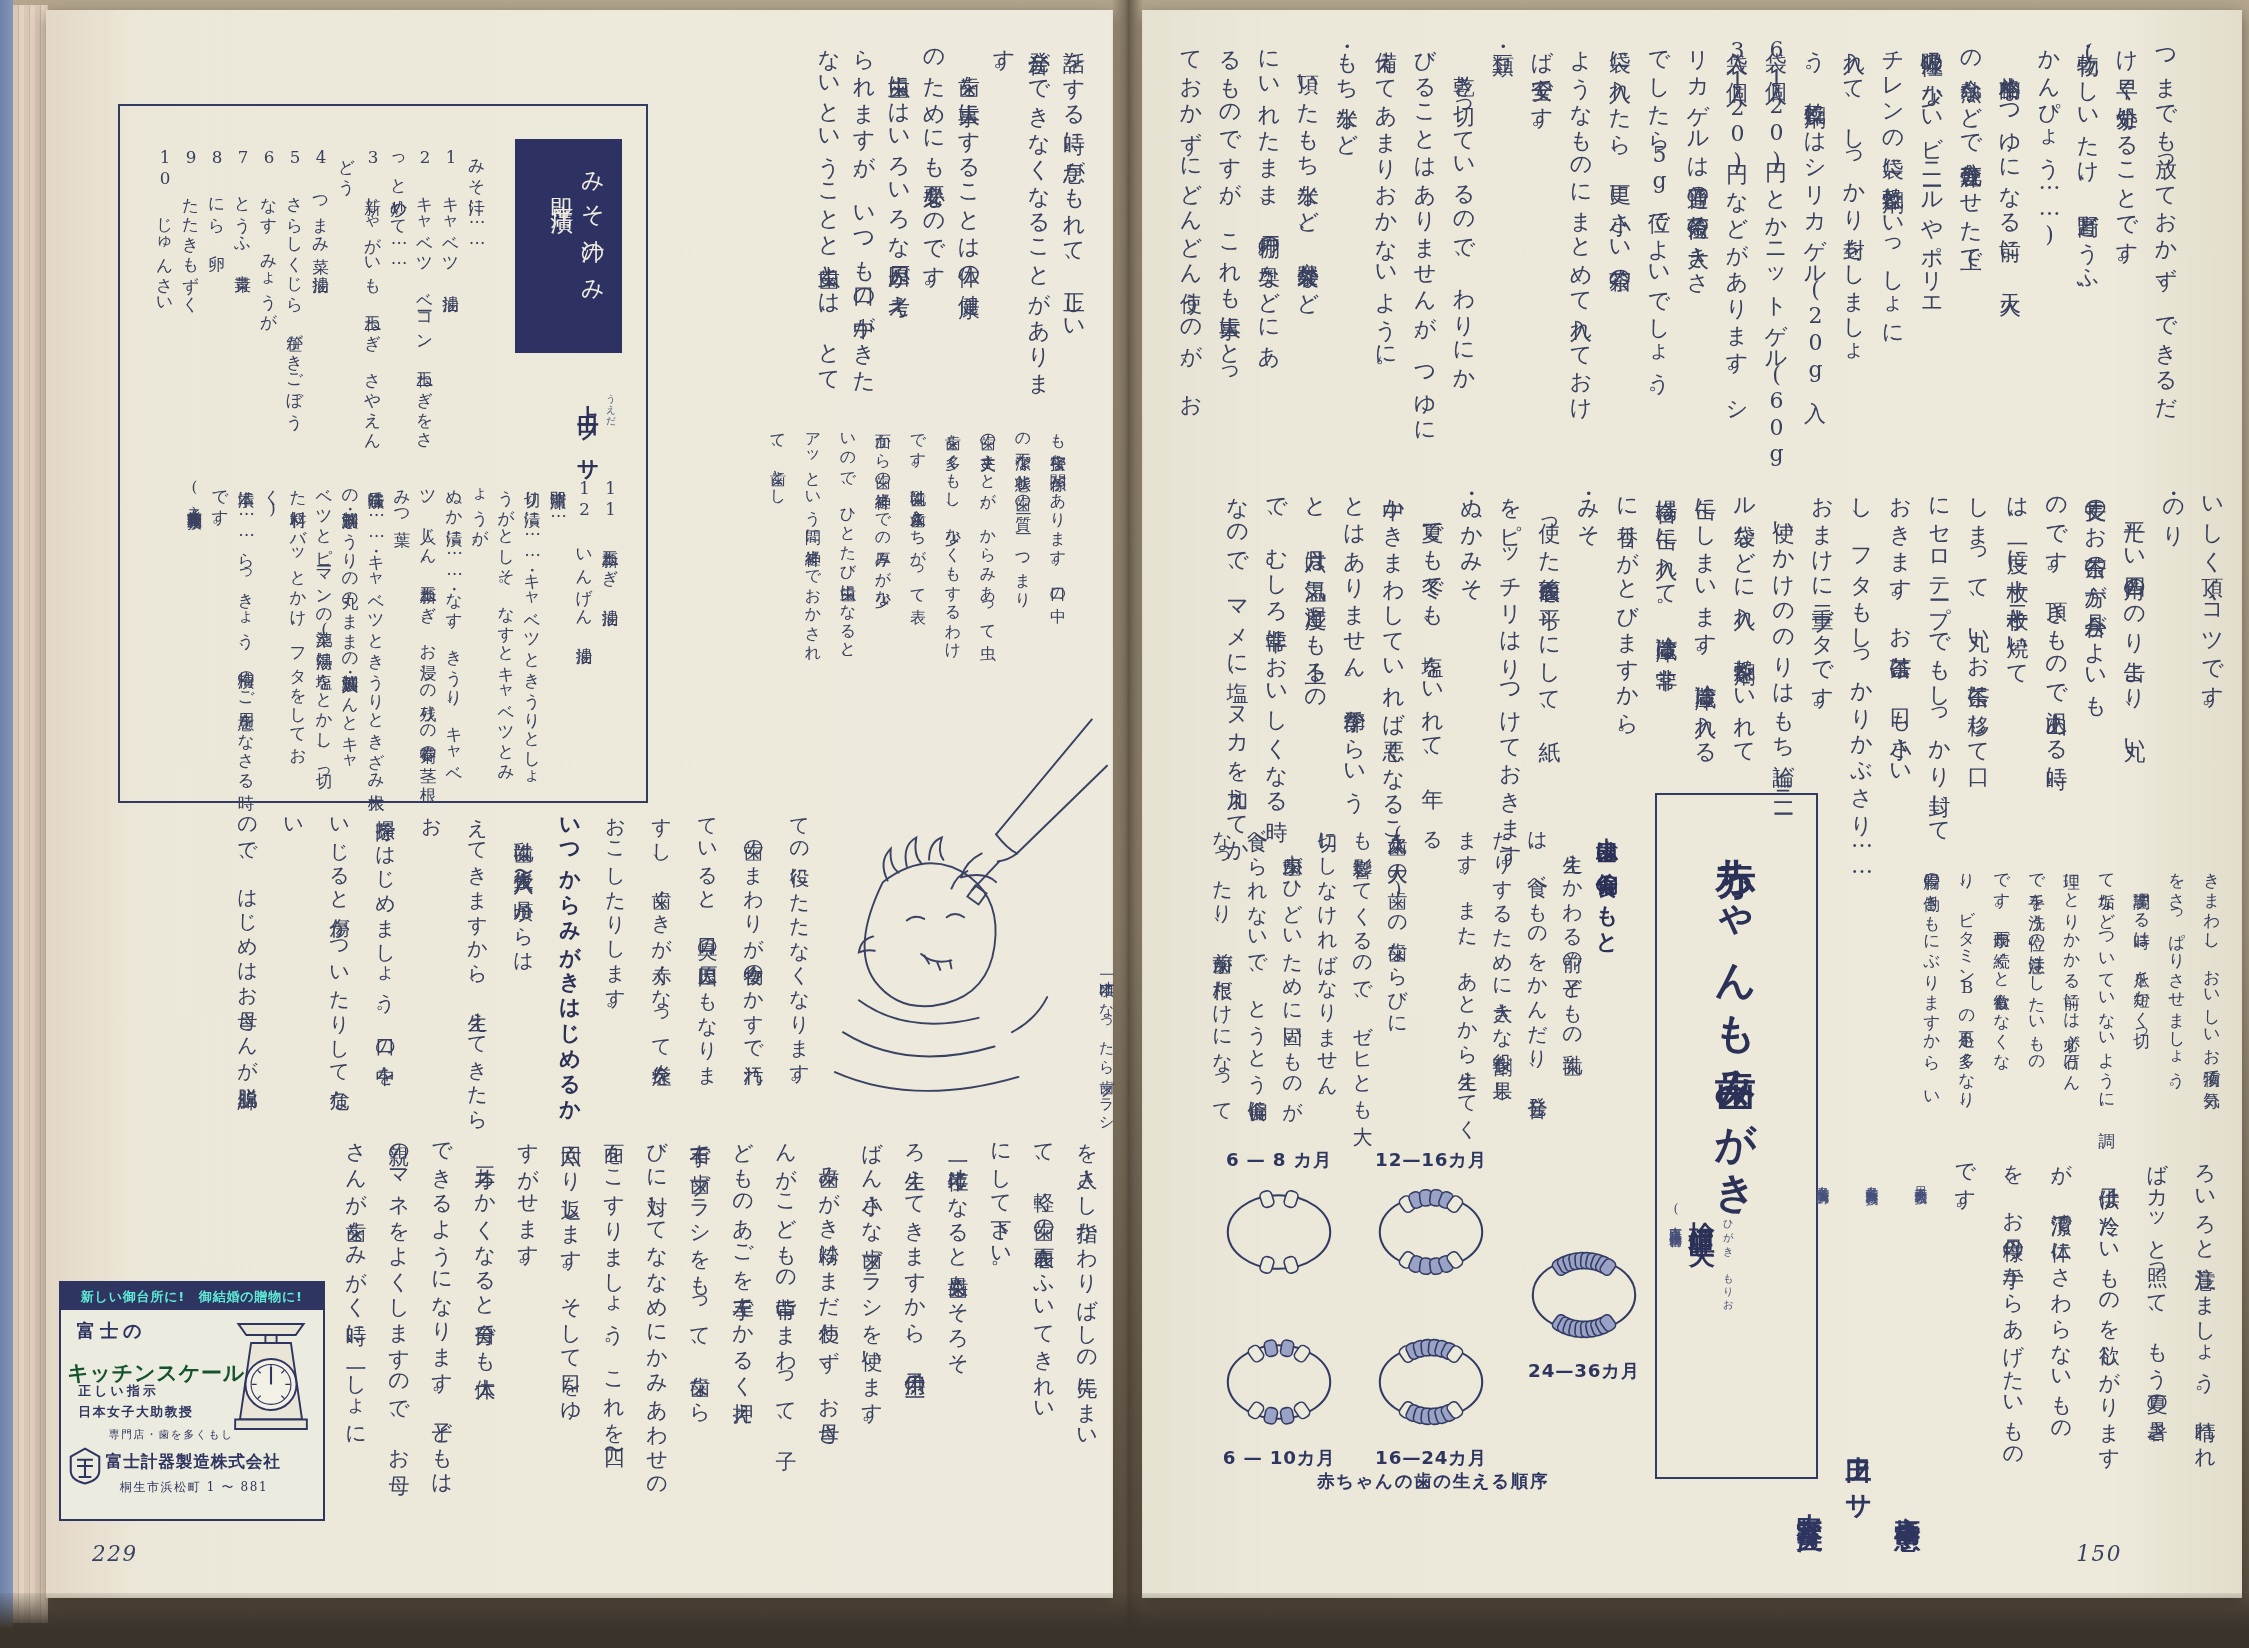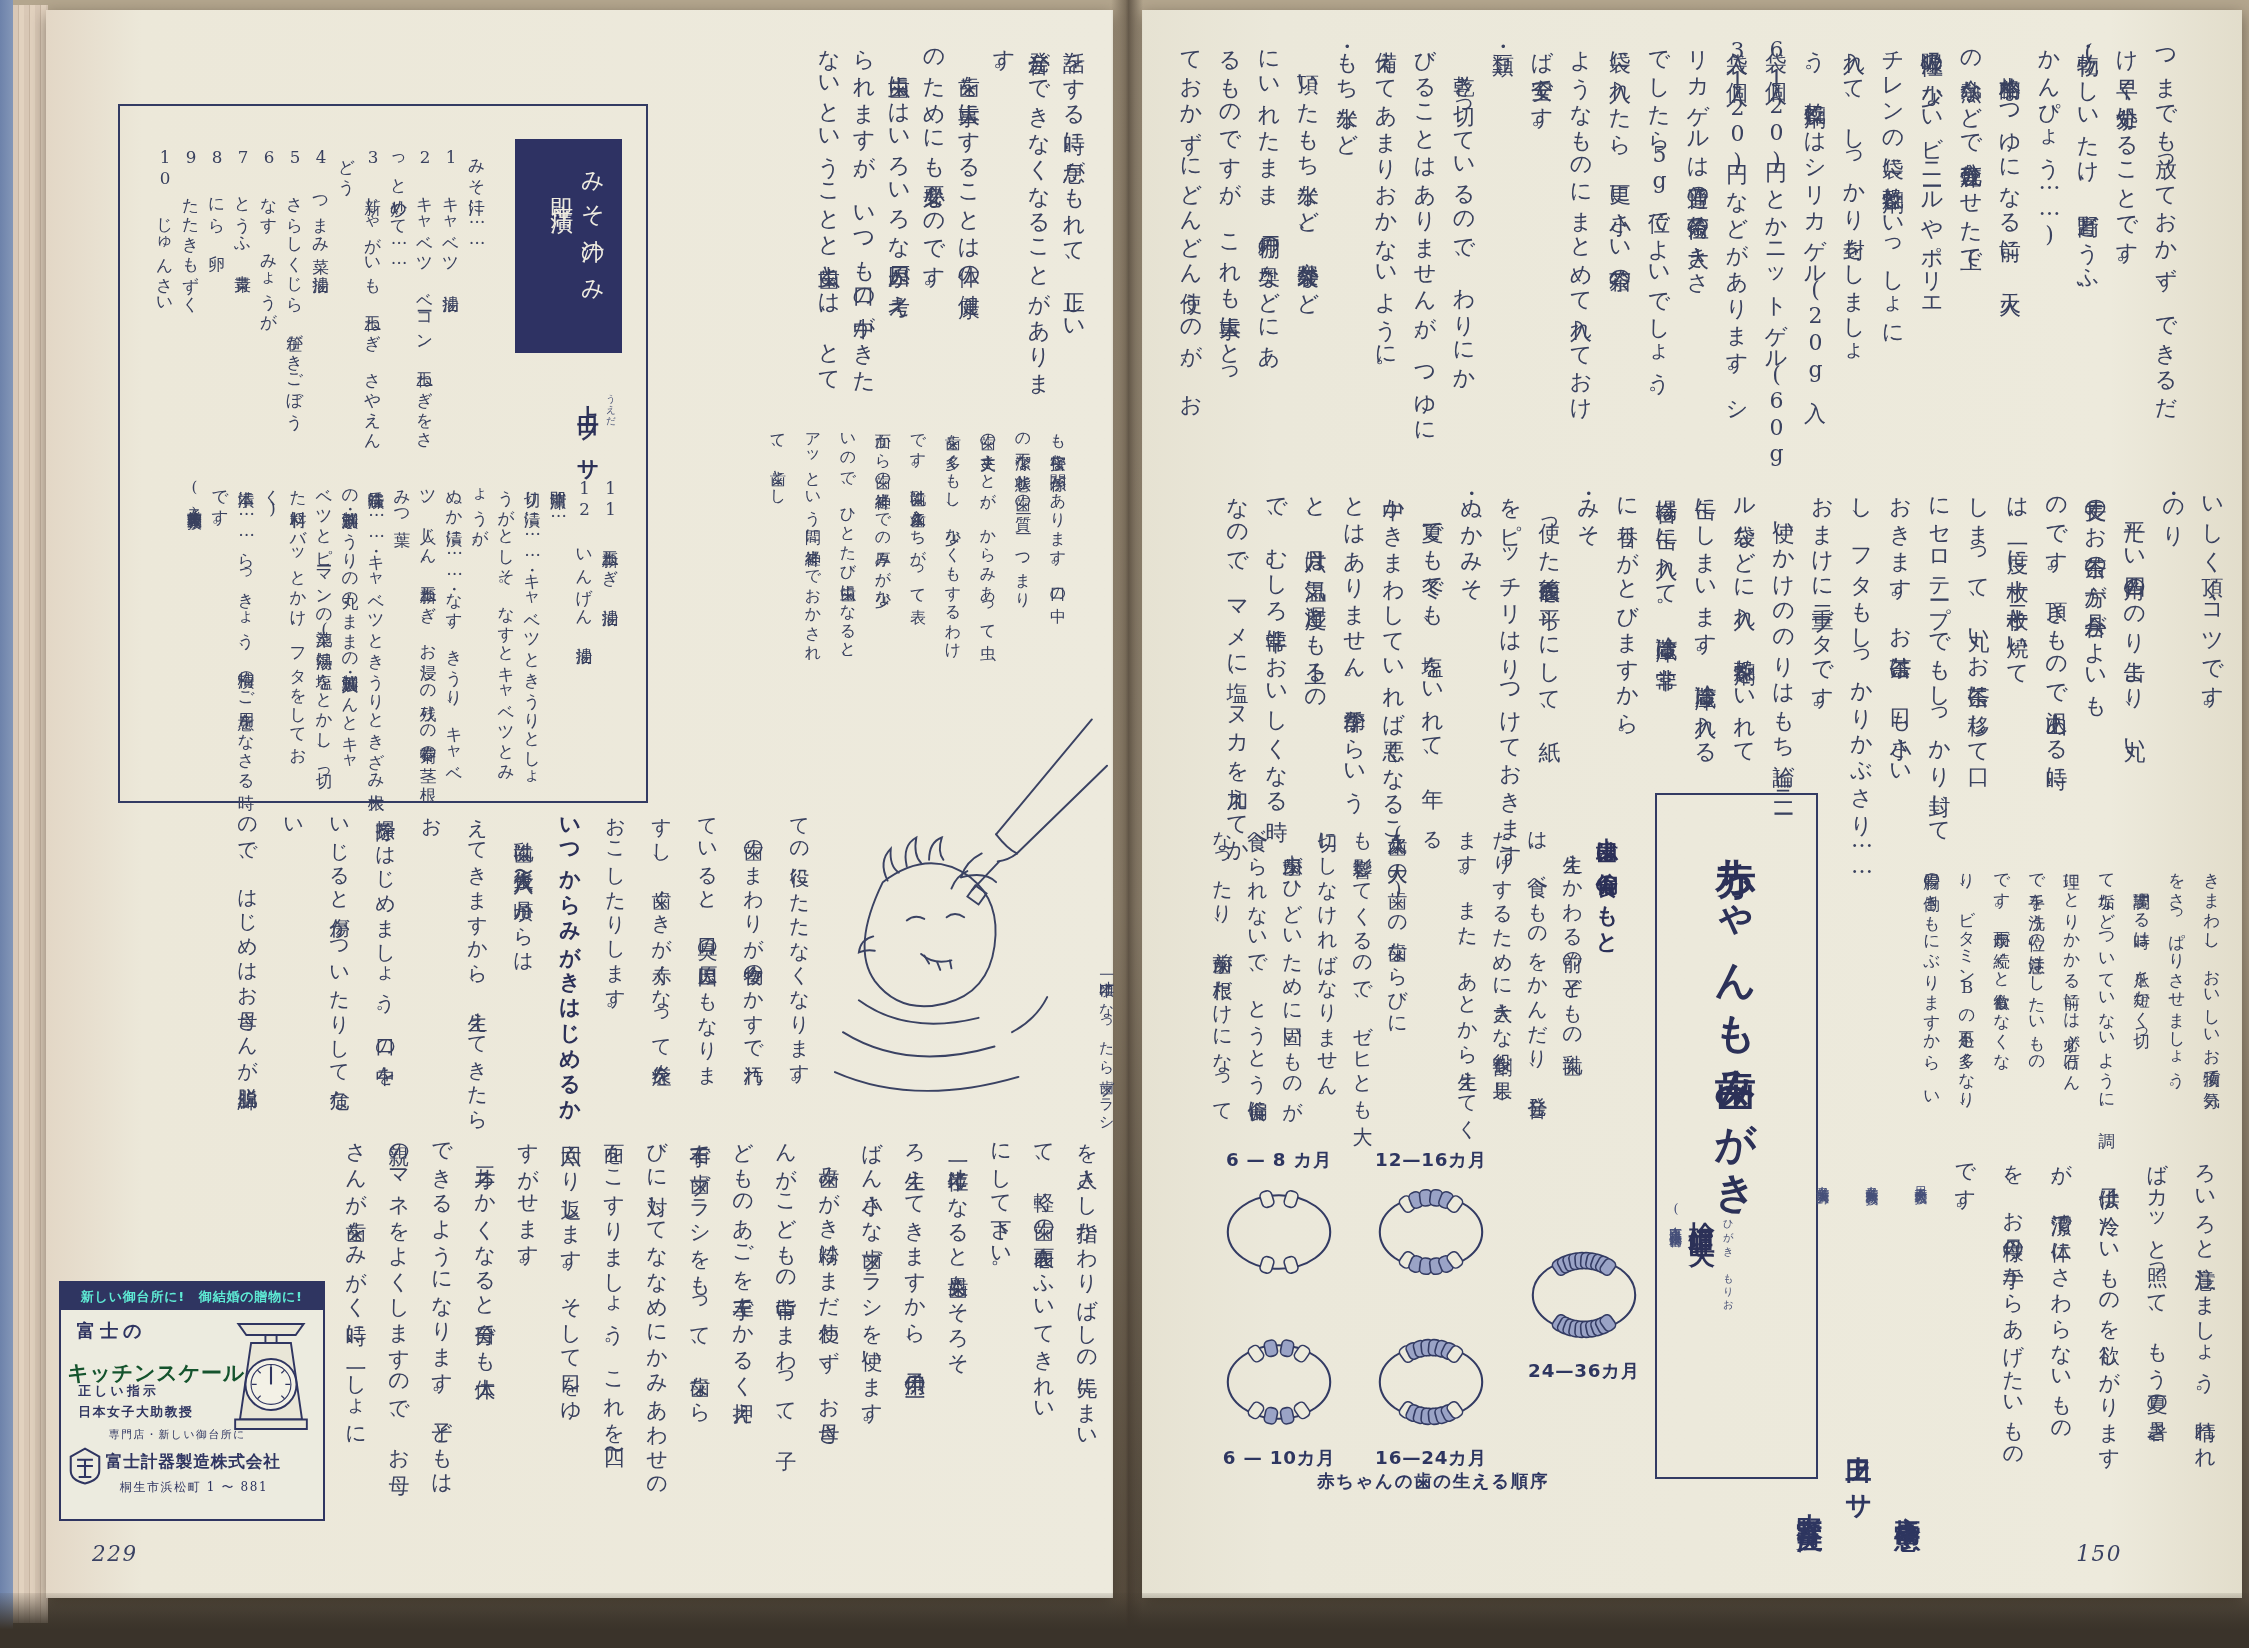--- a/index.html
+++ b/index.html
@@ -235,21 +235,21 @@
         <p>さんが歯をみがく時に、一しょに</p>
       </div>
 
     <div class="ad">
       <div class="ad-banner">新しい御台所に!　御結婚の贈物に!</div>
       <div class="ad-main">
         <div class="ad-b1">富士の</div>
         <div class="ad-b2">キッチンスケール</div>
         <div class="ad-s1">正しい指示</div>
         <div class="ad-s2">日本女子大助教授</div>
-        <div class="ad-where">専門店・新しい御台所に</div>
+        <div class="ad-where">専門店・歯を多くもし</div>
         <svg class="ad-scale" width="94" height="131" viewBox="0 0 118 164">
           <g fill="#e9e6d7" stroke="#2f3561" stroke-width="2.4">
             <path d="M18,16 h82 l-10,14 h-62 z"></path>
             <rect x="52" y="30" width="14" height="10"></rect>
             <path d="M34,40 h50 l14,96 h-78 z"></path>
             <circle cx="59" cy="92" r="32" fill="#f3f1e6"></circle>
             <circle cx="59" cy="92" r="25" fill="none" stroke-width="1.4"></circle>
             <path d="M59,92 L59,70" stroke-width="2.6"></path>
             <path d="M59,67 v6 M76,74 l-4,4 M83,92 h-6 M76,110 l-4,-4 M42,74 l4,4 M35,92 h6 M42,110 l4,-4" stroke-width="1.6"></path>
             <path d="M14,136 h90 v12 h-90 z"></path>

